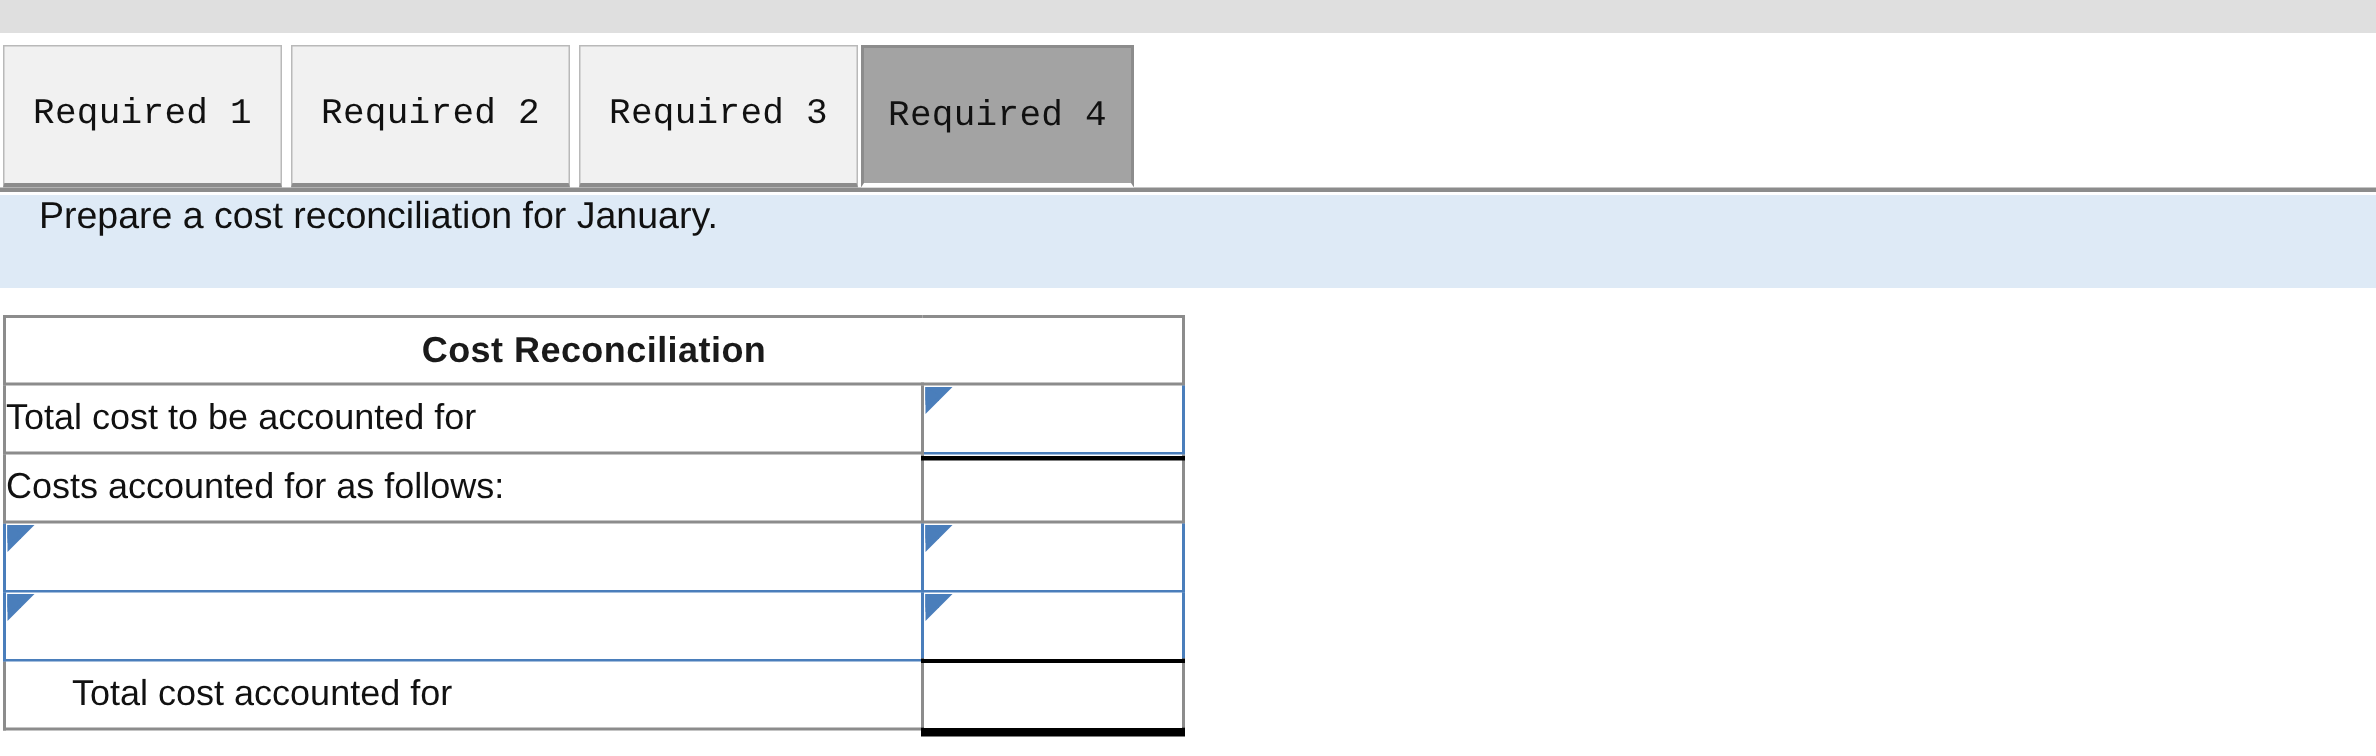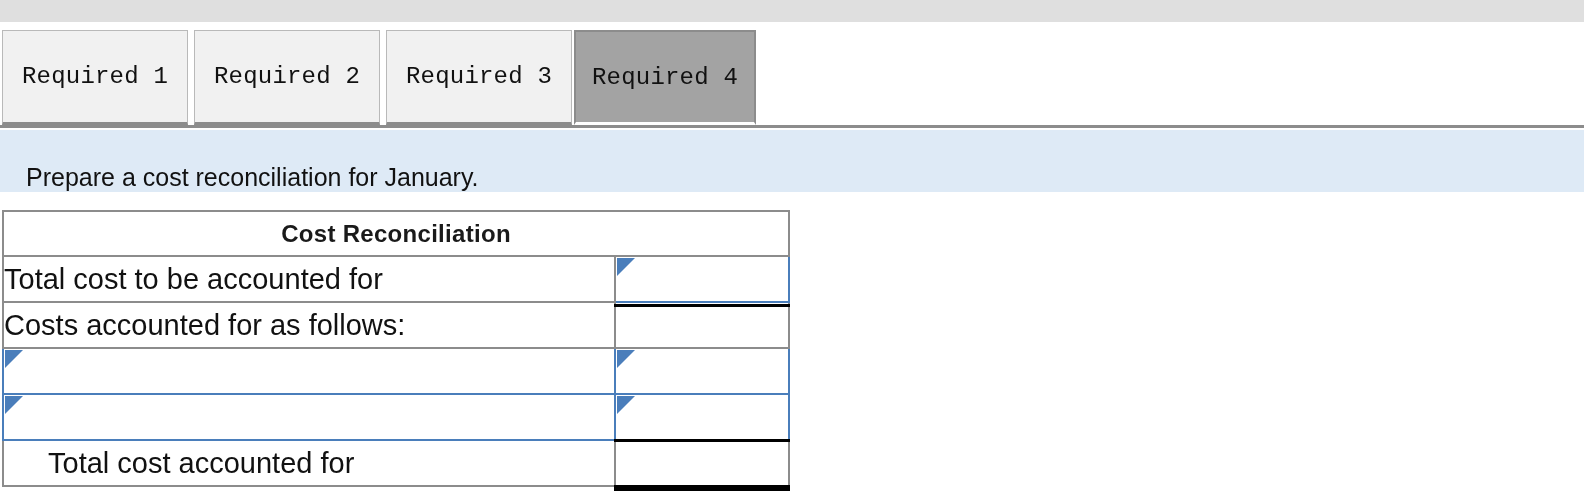--- a/index.html
+++ b/index.html
@@ -67,21 +67,21 @@
 
   
   .instruction {
     position: absolute;
     left: 0;
     top: 130px;
     width: 1584px;
     height: 62px;
     background: #deeaf6;
     display: flex;
-    align-items: flex-end;
+    align-items: flex-start;
     box-sizing: border-box;
     padding-left: 26px;
     font-size: 25px;
     color: #111111;
   }
 
   
   .sheet {
     position: absolute;
     left: 2px;
@@ -107,21 +107,21 @@
     font-size: 24px;
     font-weight: bold;
     text-align: center;
     vertical-align: middle;
     letter-spacing: 0.3px;
   }
 
   .row-h { height: 46px; }
 
   .cell-text {
-    font-size: 29px;
+    font-size: 24px;
     color: #111111;
     padding-left: 8px;
     vertical-align: middle;
     white-space: nowrap;
   }
   .cell-text.indent { padding-left: 44px; }
 
   
   td.plain { background: #ffffff; }
 

